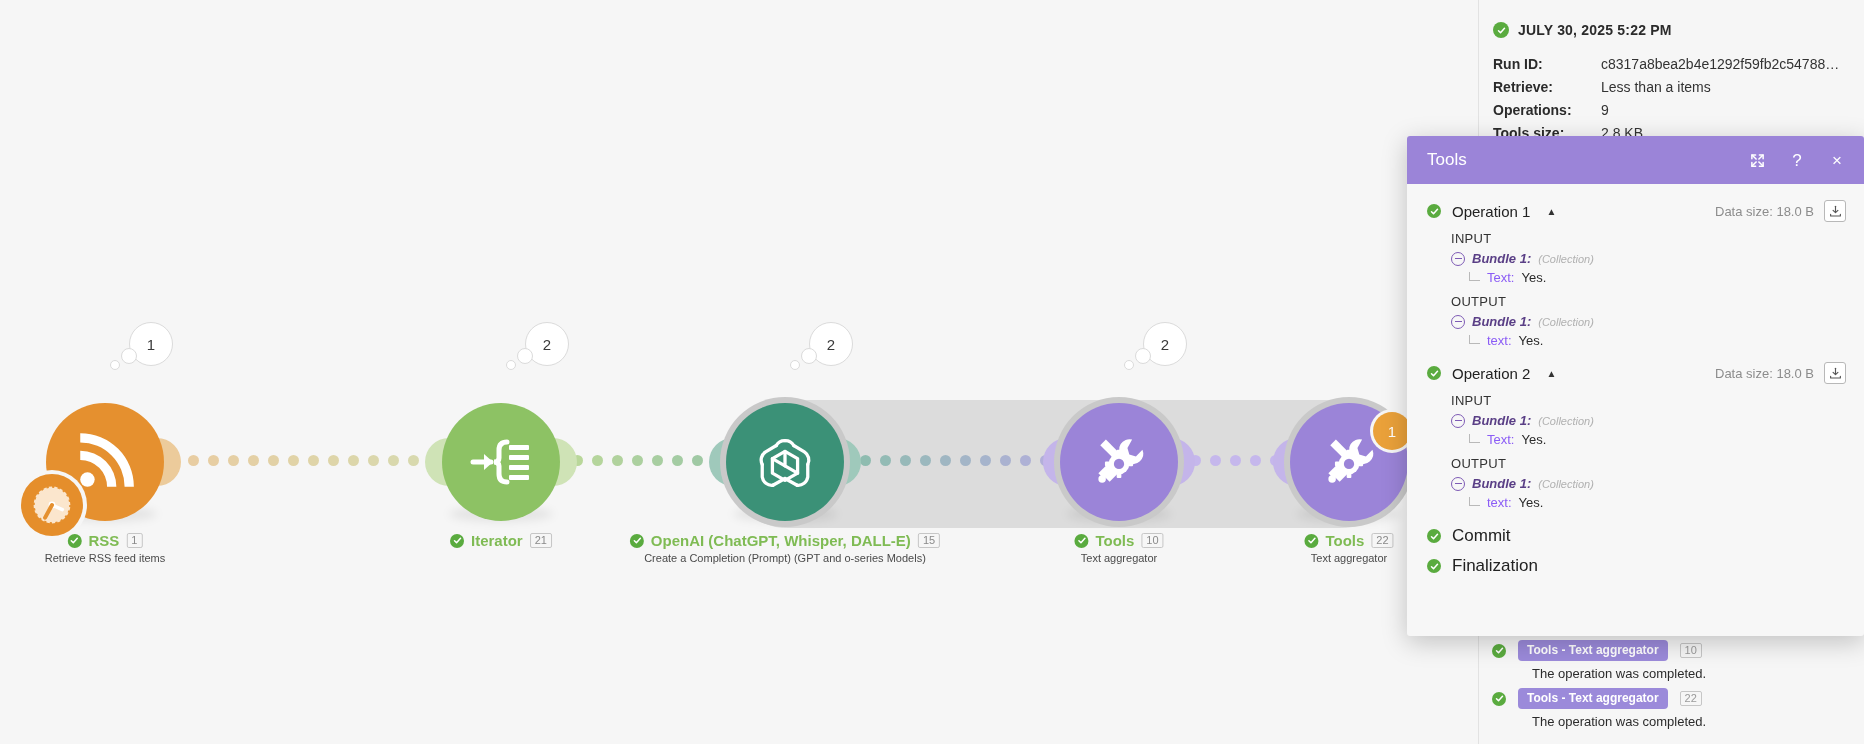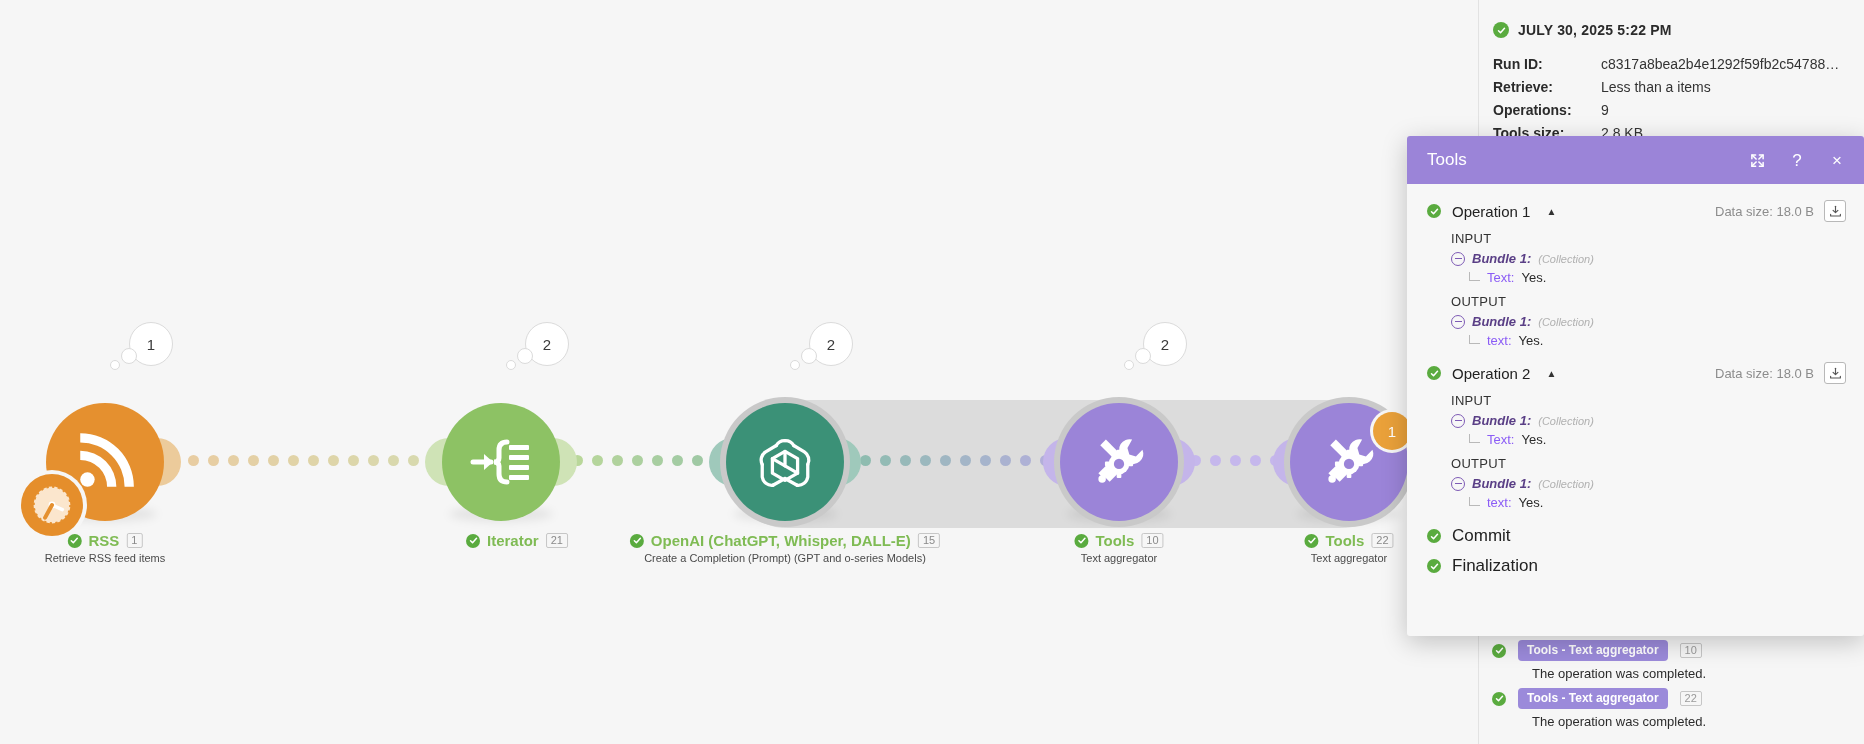--- a/index.html
+++ b/index.html
@@ -389,21 +389,21 @@
             <rect x="40" y="35" width="20" height="5" rx="1"></rect>
             <rect x="40" y="45" width="20" height="5" rx="1"></rect>
           </g>
           <path d="M4 32 h18" stroke="#fff" stroke-width="5" stroke-linecap="round"></path>
           <path d="M15 24 l9 8 l-9 8" fill="#fff"></path>
         </svg>
       </div>
       <div class="bubble" style="left:24px; top:-140px;">
         <span>2</span>
       </div>
-      <div class="caption" style="left:16px; top:70px;">
+      <div class="caption" style="left:0; top:70px;">
         <div class="line1">
           <span class="tick">
             <svg viewBox="0 0 12 12">
                 <path d="M2 6.3 L4.7 9 L10 3" fill="none" stroke="#fff" stroke-width="2" stroke-linecap="round" stroke-linejoin="round"></path>
               </svg>
           </span>
           <span class="title-green">Iterator</span>
           <span class="chip">21</span>
         </div>
         <div class="line2"></div>

